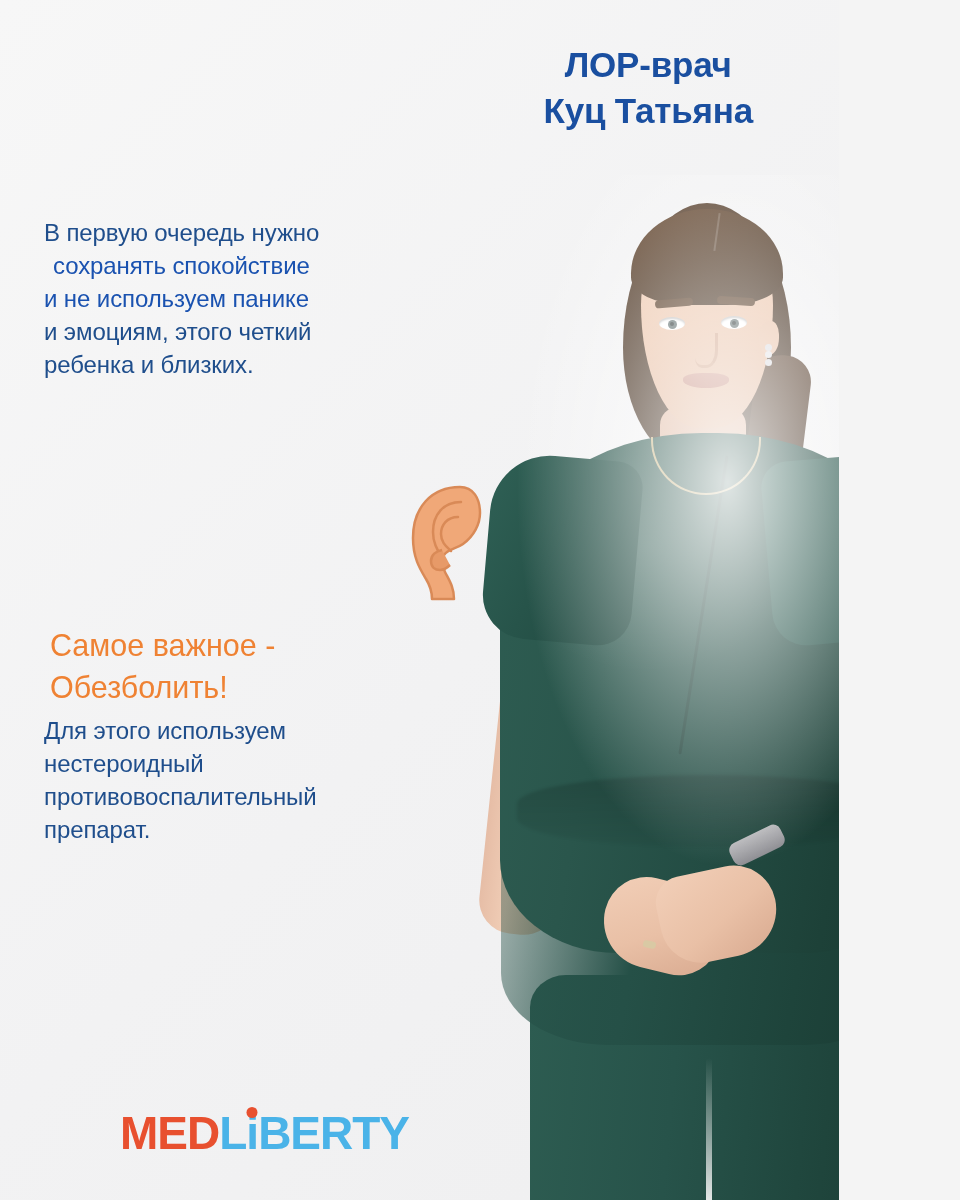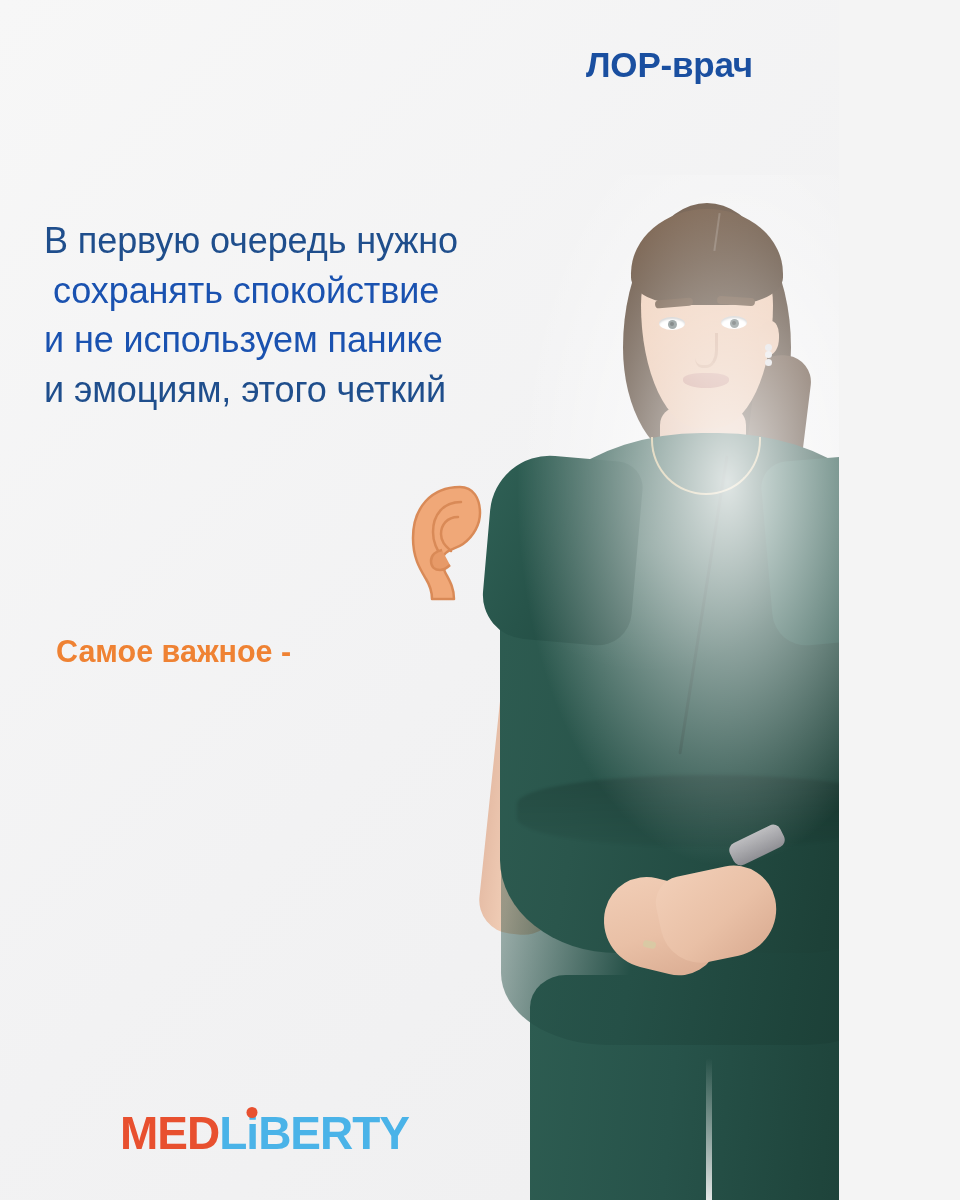--- a/index.html
+++ b/index.html
@@ -208,21 +208,21 @@
   }
 
   
   .copy{
     position:absolute;
     left:44px; top:216px;
     width:560px;
     z-index:8;
   }
   .para{
-    font-size:36px;
+    font-size:24px;
     line-height:1.38;
     color:#1f4e8c;
     margin:0;
     letter-spacing:-0.1px;
   }
   .para .line{display:block;white-space:nowrap;}
   .para .bold{
     font-weight:400;
     color:#1a52b0;
   }
@@ -237,23 +237,23 @@
 
   .block2{
     position:absolute;
     left:44px; top:618px;
     width:560px;
     z-index:8;
   }
   .orange{
     font-size:30.5px;
     line-height:1.38;
-    font-weight:700;
+    font-weight:400;
     color:#ef8233;
-    margin:12px;
+    margin:6px;
   }
   .orange .line{display:block;white-space:nowrap;}
 
   
   .logo{
     position:absolute;
     left:120px; bottom:44px;
     z-index:10;
     font-size:46px;
     font-weight:800;
@@ -269,20 +269,21 @@
     width:11px;height:11px;background:#e8502f;border-radius:50%;
   }
 </style>
 </head>
 <body>
 
 <div class="slide">
 
   <div class="doctor-name">
     <span class="line">ЛОР-врач</span>
+    <span class="line">Куц Татьяна</span>
   </div>
 
   <div class="photo-wrap">
     <div class="photo">
       <div class="hair-back"></div>
       <div class="ponytail"></div>
       <div class="neck"></div>
       <div class="face"></div>
       <div class="ear-s"></div>
       <div class="earring"></div>
@@ -321,33 +322,41 @@
     </div>
     <div class="halo"></div>
   </div>
 
   <div class="copy">
     <p class="para">
       <span class="line">В первую очередь нужно</span>
       <span class="line bold indent">сохранять спокойствие</span>
       <span class="line bold">и не используем панике</span>
       <span class="line">и эмоциям, этого четкий</span>
+      <span class="line">ребенка и близких.</span>
     </p>
   </div>
 
   <svg class="ear-emoji" viewBox="0 0 108 118" xmlns="http://www.w3.org/2000/svg">
     <path d="M56 3C27 3 9 24 9 54c0 20 7 31 13 41 5 8 6 14 6 20h22c0-12-5-19-9-27-3-6-4-12-1-17 4-6 12-6 19-11 11-8 17-20 17-31C76 14 69 3 56 3z" fill="#f0a878" stroke="#d98a57" stroke-width="2.5" stroke-linejoin="round"></path>
     <path d="M57 18c-18 0-28 13-28 30 0 13 6 20 10 27" fill="none" stroke="#d98a57" stroke-width="2.5" stroke-linecap="round"></path>
     <path d="M54 33c-11 0-17 8-17 17 0 9 6 13 10 17" fill="none" stroke="#d98a57" stroke-width="2.5" stroke-linecap="round"></path>
     <path d="M38 66c-6 1-11 5-11 11 0 6 4 9 9 9 4 0 7-2 10-5" fill="#e79a68" stroke="#d98a57" stroke-width="2.5" stroke-linejoin="round"></path>
   </svg>
 
   <div class="block2">
     <p class="orange">
       <span class="line">Самое важное -</span>
+      <span class="line">Обезболить!</span>
+    </p>
+    <p class="para">
+      <span class="line">Для этого используем</span>
+      <span class="line">нестероидный</span>
+      <span class="line">противовоспалительный</span>
+      <span class="line">препарат.</span>
     </p>
   </div>
 
   <div class="logo">
     <span class="med">MED</span><span class="lib">L</span><span class="i-wrap lib"><span>i</span><i class="i-dot"></i></span><span class="lib">BERTY</span>
   </div>
 
 </div>
 
 </body></html>

